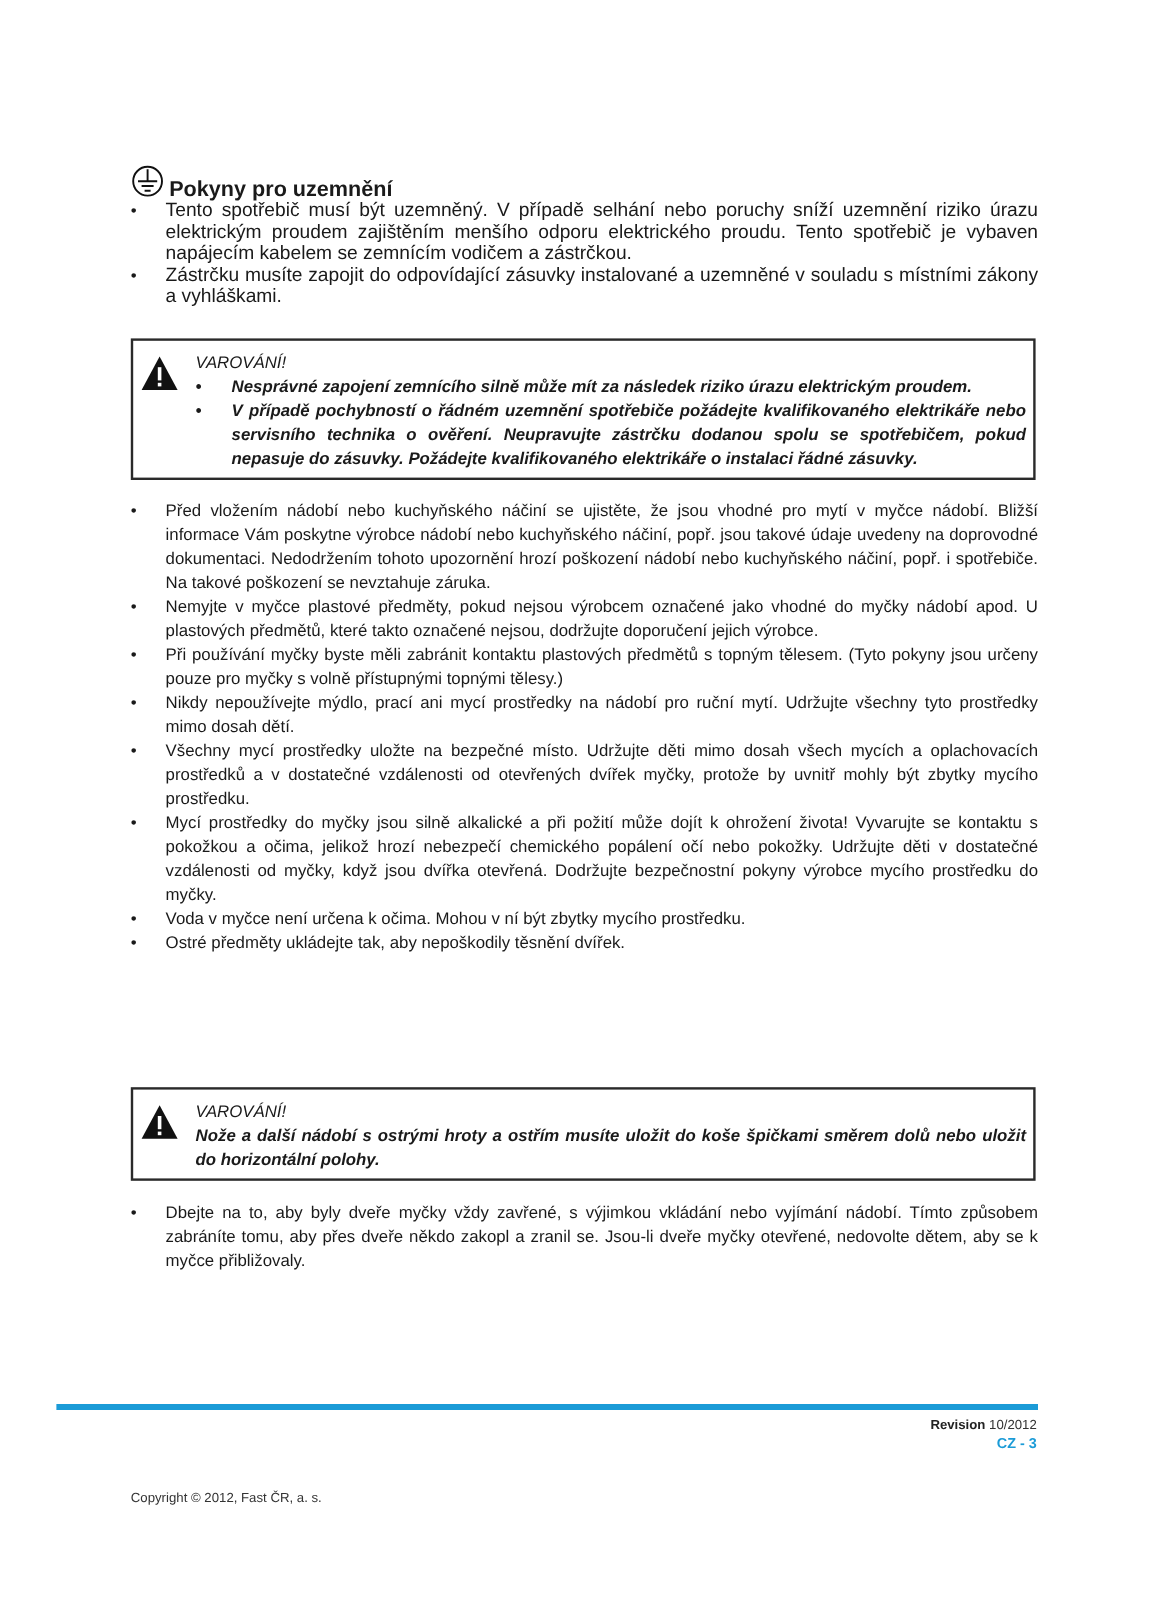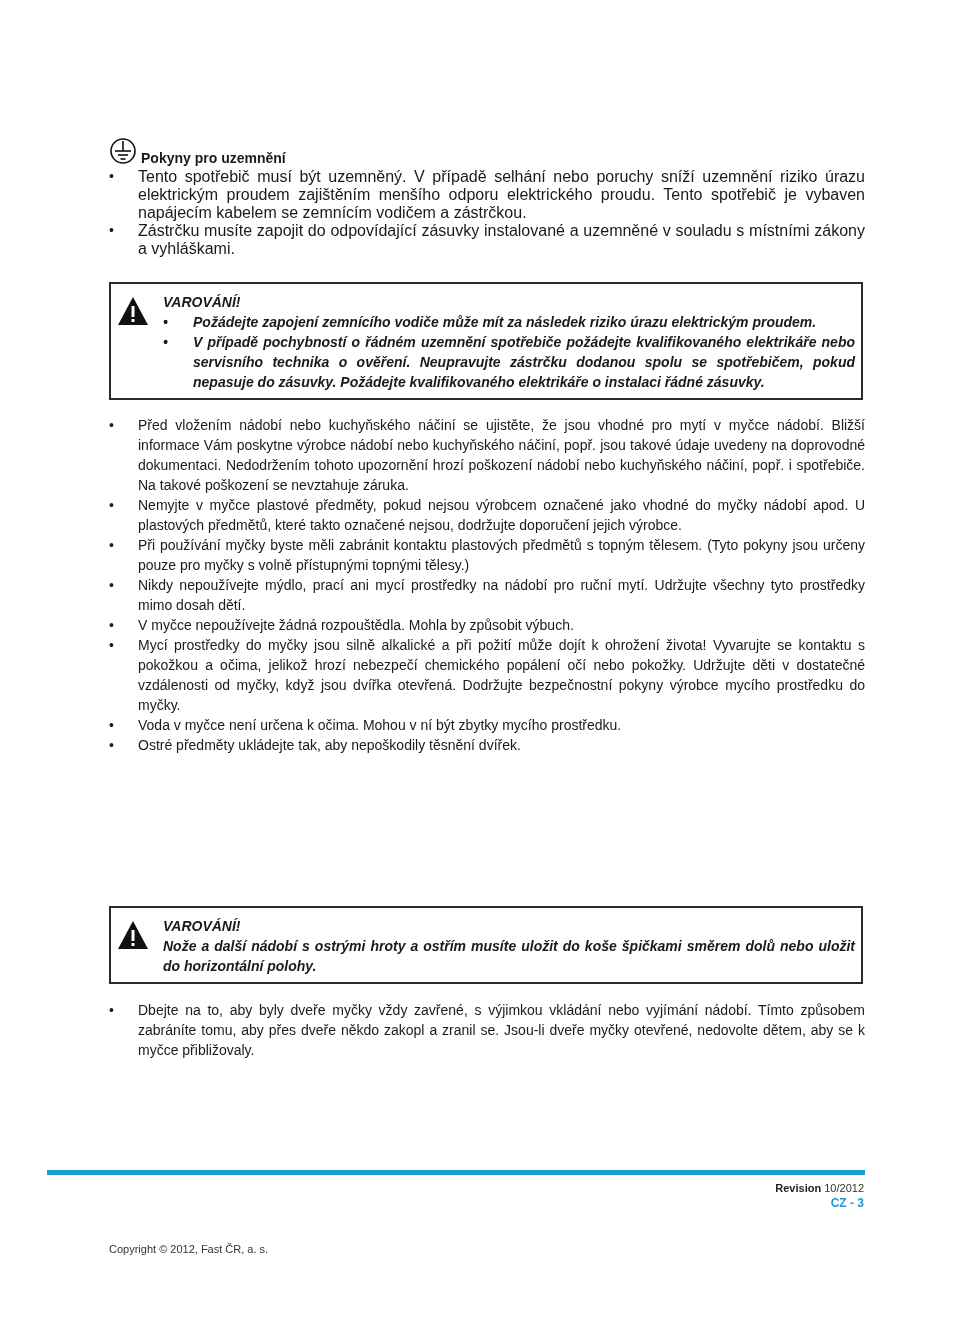--- a/index.html
+++ b/index.html
@@ -1,28 +1,28 @@
 <!DOCTYPE html>
 <html><head>
 <meta charset="utf-8">
 <style>
   html, body { margin: 0; padding: 0; background: #ffffff; }
   body { width: 972px; height: 1338px; position: relative; overflow: hidden;
          font-family: "Liberation Sans", sans-serif; color: #1a1a1a; }
   .content { position: absolute; left: 109px; width: 756px; font-size: 14px; line-height: 20px; }
-  .heading { font-weight: bold; font-size: 14px; line-height: 20px; }
+  .heading { font-weight: bold; font-size: 18px; line-height: 20px; }
   .ground-heading { position: absolute; left: 109px; top: 137px; width: 756px; }
   .ground-icon { display: inline-block; width: 28px; height: 28px; vertical-align: -2px; margin-right: 4px; }
   ul.bullets { list-style: none; margin: 0; padding: 0; }
   ul.bullets li { position: relative; padding-left: 29px; text-align: justify; }
   ul.bullets li::before { content: "\2022"; position: absolute; left: 0; top: 0; font-size: 14px; }
   .warn-box { position: absolute; left: 109px; width: 750px; border: 2px solid #2a2a2a; background: #fff; }
   .warn-icon { position: absolute; left: 6px; width: 32px; height: 30px; }
   .warn-inner { margin-left: 52px; margin-right: 6px; font-style: italic; font-weight: bold; font-size: 14px; line-height: 20px; }
-  .warn-inner .title { font-weight: bold; }
+  .warn-inner .title { font-weight: normal; }
   .warn-inner ul.bullets li { padding-left: 30px; }
   .rule { position: absolute; left: 47px; top: 1170px; width: 818px; height: 5px; background: #1b9bd7; }
   .pagenum { position: absolute; right: 108px; top: 1196px; font-size: 12px; font-weight: bold; color: #1b9bd7; }
   .footer-left { position: absolute; left: 109px; top: 1243px; font-size: 11px; color: #333; }
   .footer-right { position: absolute; right: 108px; top: 1182px; font-size: 11px; color: #333; }
   .footer-right b { font-weight: bold; color: #222; }
 </style>
 </head>
 <body>
 
@@ -44,33 +44,33 @@
 
 <div class="warn-box" style="top:282px; padding:8px 0 6px 0;">
   <svg class="warn-icon" style="top:12px;" viewBox="0 0 32 30">
     <polygon points="16,1 31,29 1,29" fill="#111"></polygon>
     <rect x="14.5" y="10" width="3" height="11" fill="#fff"></rect>
     <rect x="14.5" y="23" width="3" height="3" fill="#fff"></rect>
   </svg>
   <div class="warn-inner">
     <div class="title">VAROVÁNÍ!</div>
     <ul class="bullets">
-      <li>Požádejte zapojení zemnícího vodiče může mít za následek riziko úrazu elektrickým proudem.</li>
+      <li>Nesprávné zapojení zemnícího silně může mít za následek riziko úrazu elektrickým proudem.</li>
       <li>V případě pochybností o řádném uzemnění spotřebiče požádejte kvalifikovaného elektrikáře nebo servisního technika o ověření. Neupravujte zástrčku dodanou spolu se spotřebičem, pokud nepasuje do zásuvky. Požádejte kvalifikovaného elektrikáře o instalaci řádné zásuvky.</li>
     </ul>
   </div>
 </div>
 
 <div class="content" style="top:415px;">
   <ul class="bullets">
     <li>Před vložením nádobí nebo kuchyňského náčiní se ujistěte, že jsou vhodné pro mytí v myčce nádobí. Bližší informace Vám poskytne výrobce nádobí nebo kuchyňského náčiní, popř. jsou takové údaje uvedeny na doprovodné dokumentaci. Nedodržením tohoto upozornění hrozí poškození nádobí nebo kuchyňského náčiní, popř. i spotřebiče. Na takové poškození se nevztahuje záruka.</li>
     <li>Nemyjte v myčce plastové předměty, pokud nejsou výrobcem označené jako vhodné do myčky nádobí apod. U plastových předmětů, které takto označené nejsou, dodržujte doporučení jejich výrobce.</li>
     <li>Při používání myčky byste měli zabránit kontaktu plastových předmětů s topným tělesem. (Tyto pokyny jsou určeny pouze pro myčky s volně přístupnými topnými tělesy.)</li>
     <li>Nikdy nepoužívejte mýdlo, prací ani mycí prostředky na nádobí pro ruční mytí. Udržujte všechny tyto prostředky mimo dosah dětí.</li>
-    <li>V myčce nepoužívejte žádná rozpouštědla. Mohla by způsobit výbuch.</li>
+    <li>Všechny mycí prostředky uložte na bezpečné místo. Udržujte děti mimo dosah všech mycích a oplachovacích prostředků a v dostatečné vzdálenosti od otevřených dvířek myčky, protože by uvnitř mohly být zbytky mycího prostředku.</li>
     <li>Mycí prostředky do myčky jsou silně alkalické a při požití může dojít k ohrožení života! Vyvarujte se kontaktu s pokožkou a očima, jelikož hrozí nebezpečí chemického popálení očí nebo pokožky. Udržujte děti v dostatečné vzdálenosti od myčky, když jsou dvířka otevřená. Dodržujte bezpečnostní pokyny výrobce mycího prostředku do myčky.</li>
     <li>Voda v myčce není určena k očima. Mohou v ní být zbytky mycího prostředku.</li>
     <li>Ostré předměty ukládejte tak, aby nepoškodily těsnění dvířek.</li>
   </ul>
 </div>
 
 <div class="warn-box" style="top:906px; padding:8px 0 6px 0;">
   <svg class="warn-icon" style="top:12px;" viewBox="0 0 32 30">
     <polygon points="16,1 31,29 1,29" fill="#111"></polygon>
     <rect x="14.5" y="10" width="3" height="11" fill="#fff"></rect>

